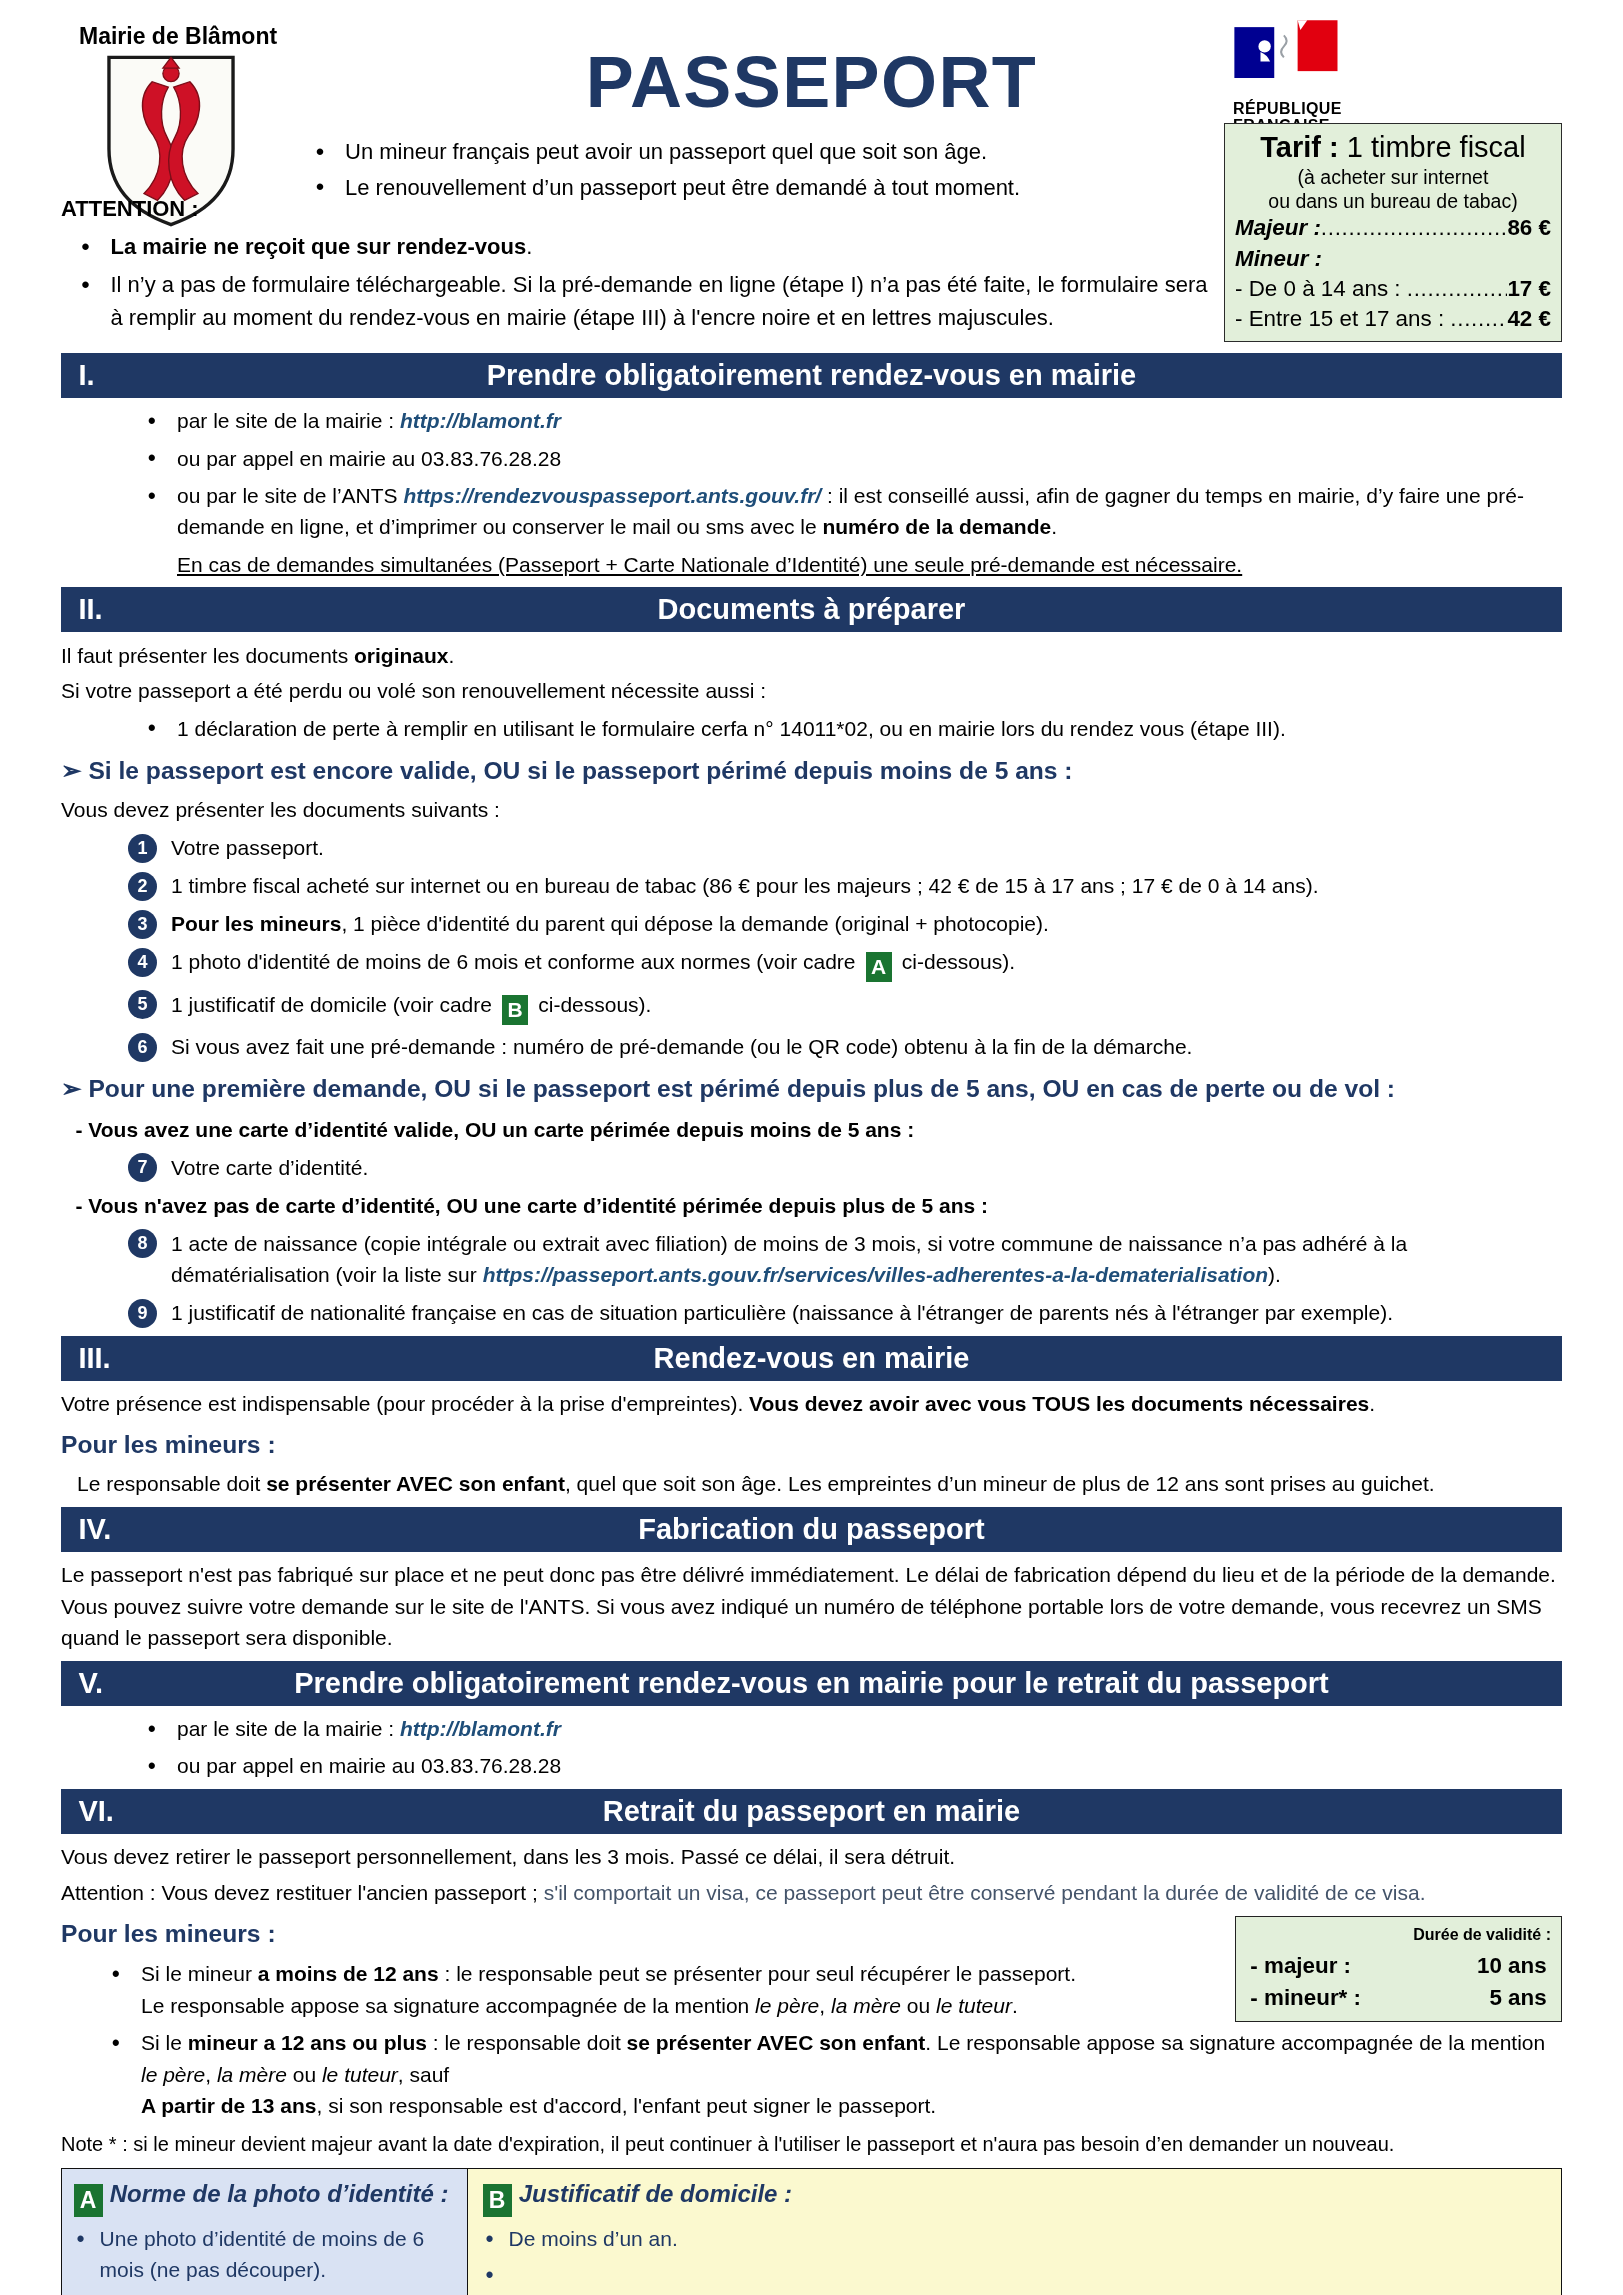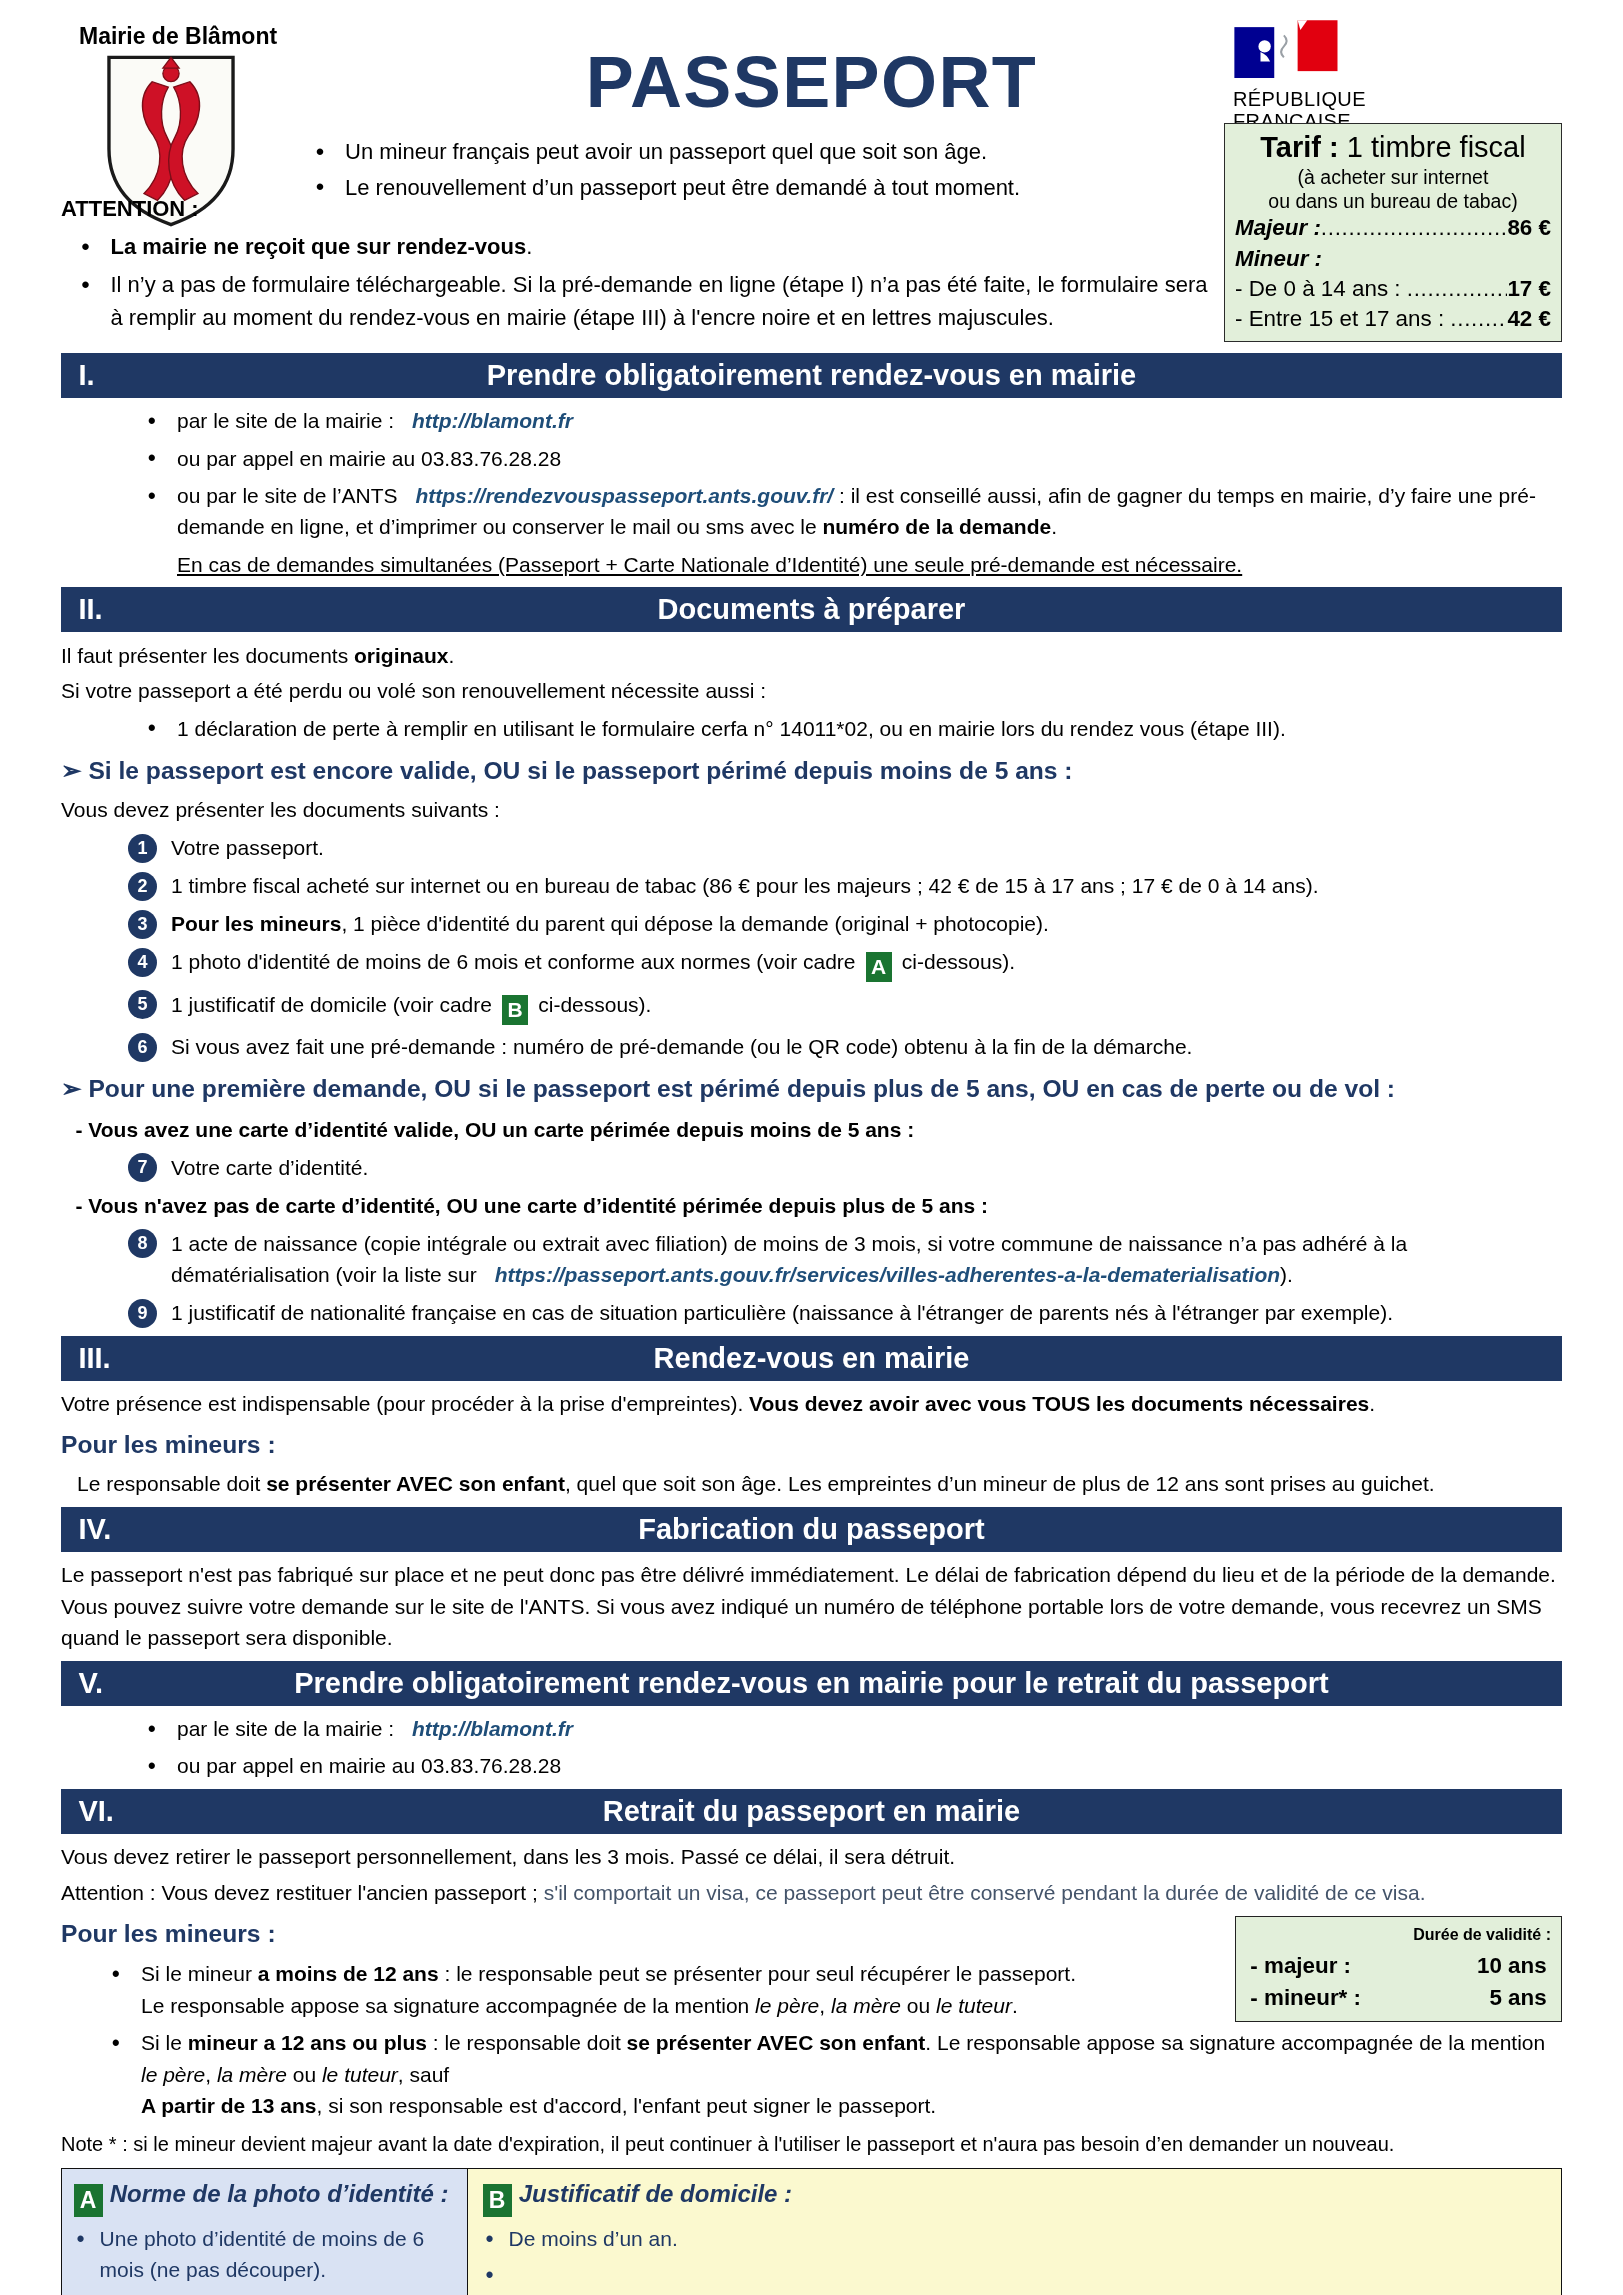--- a/index.html
+++ b/index.html
@@ -17,21 +17,21 @@
   .shield{position:absolute;left:42px;top:52px;width:136px;height:178px;}
   .doc-title{position:absolute;left:0;right:0;top:28px;text-align:center;color:var(--navy);
     font-weight:bold;font-size:72px;letter-spacing:1.4px;}
   .intro{position:absolute;left:249px;top:132px;width:925px;font-size:22px;}
   .intro .bl{margin:2.9px 0;}
   .att{position:absolute;left:0;top:192px;width:1157px;font-size:22px;}
   .att-label{font-weight:bold;}
   .att .bl{margin:5px 0 5px 14.5px;}
   .rf{position:absolute;right:90px;top:16px;width:239px;}
   .rf-flag{display:block;width:110px;height:69px;}
-  .rf-word{font-weight:normal;font-size:20px;line-height:1.08;letter-spacing:0.4px;margin-top:4px;}
+  .rf-word{font-weight:bold;font-size:16px;line-height:1.08;letter-spacing:0.4px;margin-top:15px;}
   .rf-motto{font-family:"Liberation Serif",serif;font-style:italic;font-size:15px;line-height:1.3;margin-top:4.3px;color:#111;}
   .tarif{position:absolute;right:0;top:123px;width:338px;box-sizing:border-box;background:var(--tarifbg);
     border:1.4px solid #2b2b2b;padding:5.8px 10px 7.2px;}
   .tarif-title{text-align:center;font-size:29px;line-height:1.2;}
   .tarif-title .tb{font-weight:bold;}
   .tarif-sub{text-align:center;font-size:19.5px;line-height:1.25;}
   .trow{display:flex;align-items:baseline;font-size:22.4px;line-height:1.35;}
   .tlabel{white-space:pre;}
   .tlabel.b{font-weight:bold;font-style:italic;}
   .tdots{flex:1;overflow:hidden;white-space:nowrap;letter-spacing:0.7px;}
@@ -56,21 +56,21 @@
   .dash{margin:5.8px 0 5.8px 14.5px;}
   .nl{position:relative;padding-left:46px;margin:6.5px 0;margin-left:64px;}
   .circ{position:absolute;left:2.9px;top:1.4px;width:29px;height:29px;border-radius:50%;background:var(--navy);
     color:#fff;font-weight:bold;font-size:18px;display:flex;align-items:center;justify-content:center;}
   .note{font-size:20px;margin:7.2px 0 5.8px;}
   .indent1{margin-left:16px;}
 
   
   .sg-b{font-weight:bold;}
   .sg-i{font-style:italic;}
-  .sg-link{color:var(--link);font-weight:bold;font-style:italic;margin-left:12px;}
+  .sg-link{color:var(--link);font-weight:bold;font-style:italic;}
   .sg-gray{color:var(--grayblue);}
   .sg-badge{display:inline-block;background:var(--green);color:#fff;font-weight:bold;width:26px;height:30px;
     line-height:30px;text-align:center;font-size:21px;margin:0 4.3px;vertical-align:-5px;}
 
   
   .sec6{position:relative;}
   .duree{position:absolute;right:0;top:75px;width:327px;box-sizing:border-box;background:var(--tarifbg);
     border:1.4px solid #222;padding:5.8px 10px;}
   .duree-title{text-align:right;font-weight:bold;font-size:16px;margin-bottom:2.9px;}
   .drow{display:flex;justify-content:space-between;font-weight:bold;font-size:22.4px;line-height:1.45;padding:0 4.3px;gap:20px;}

